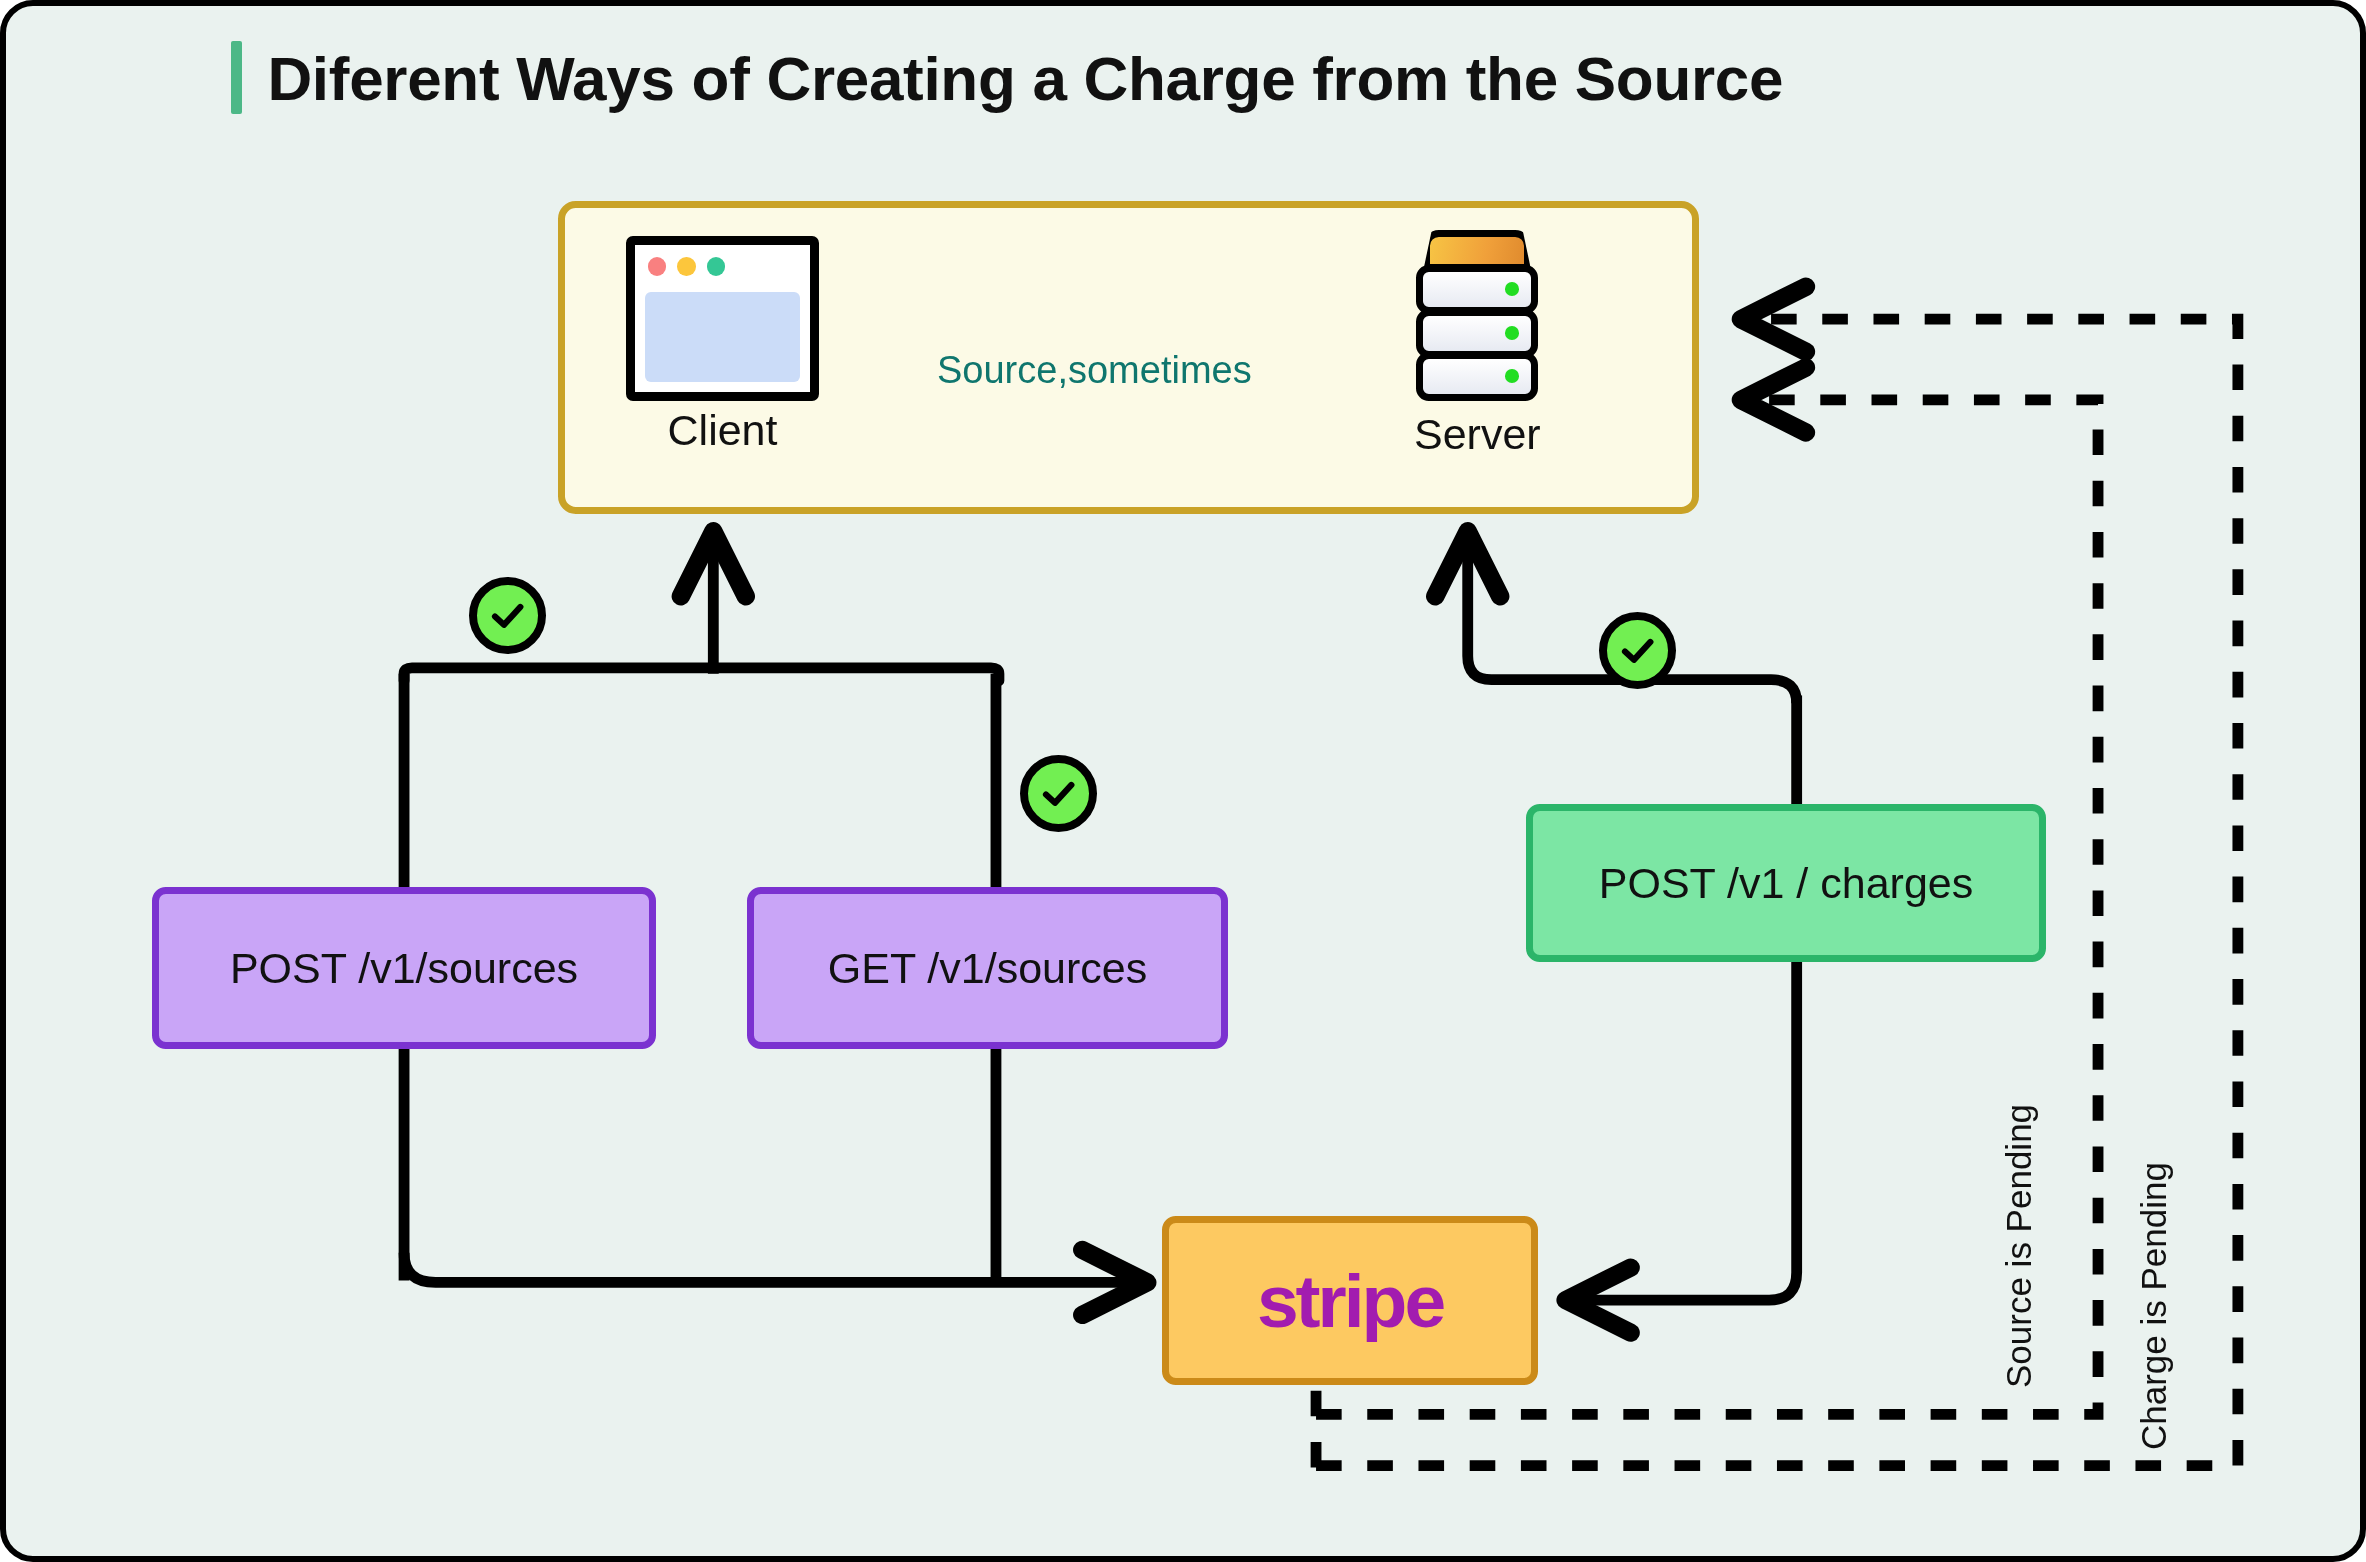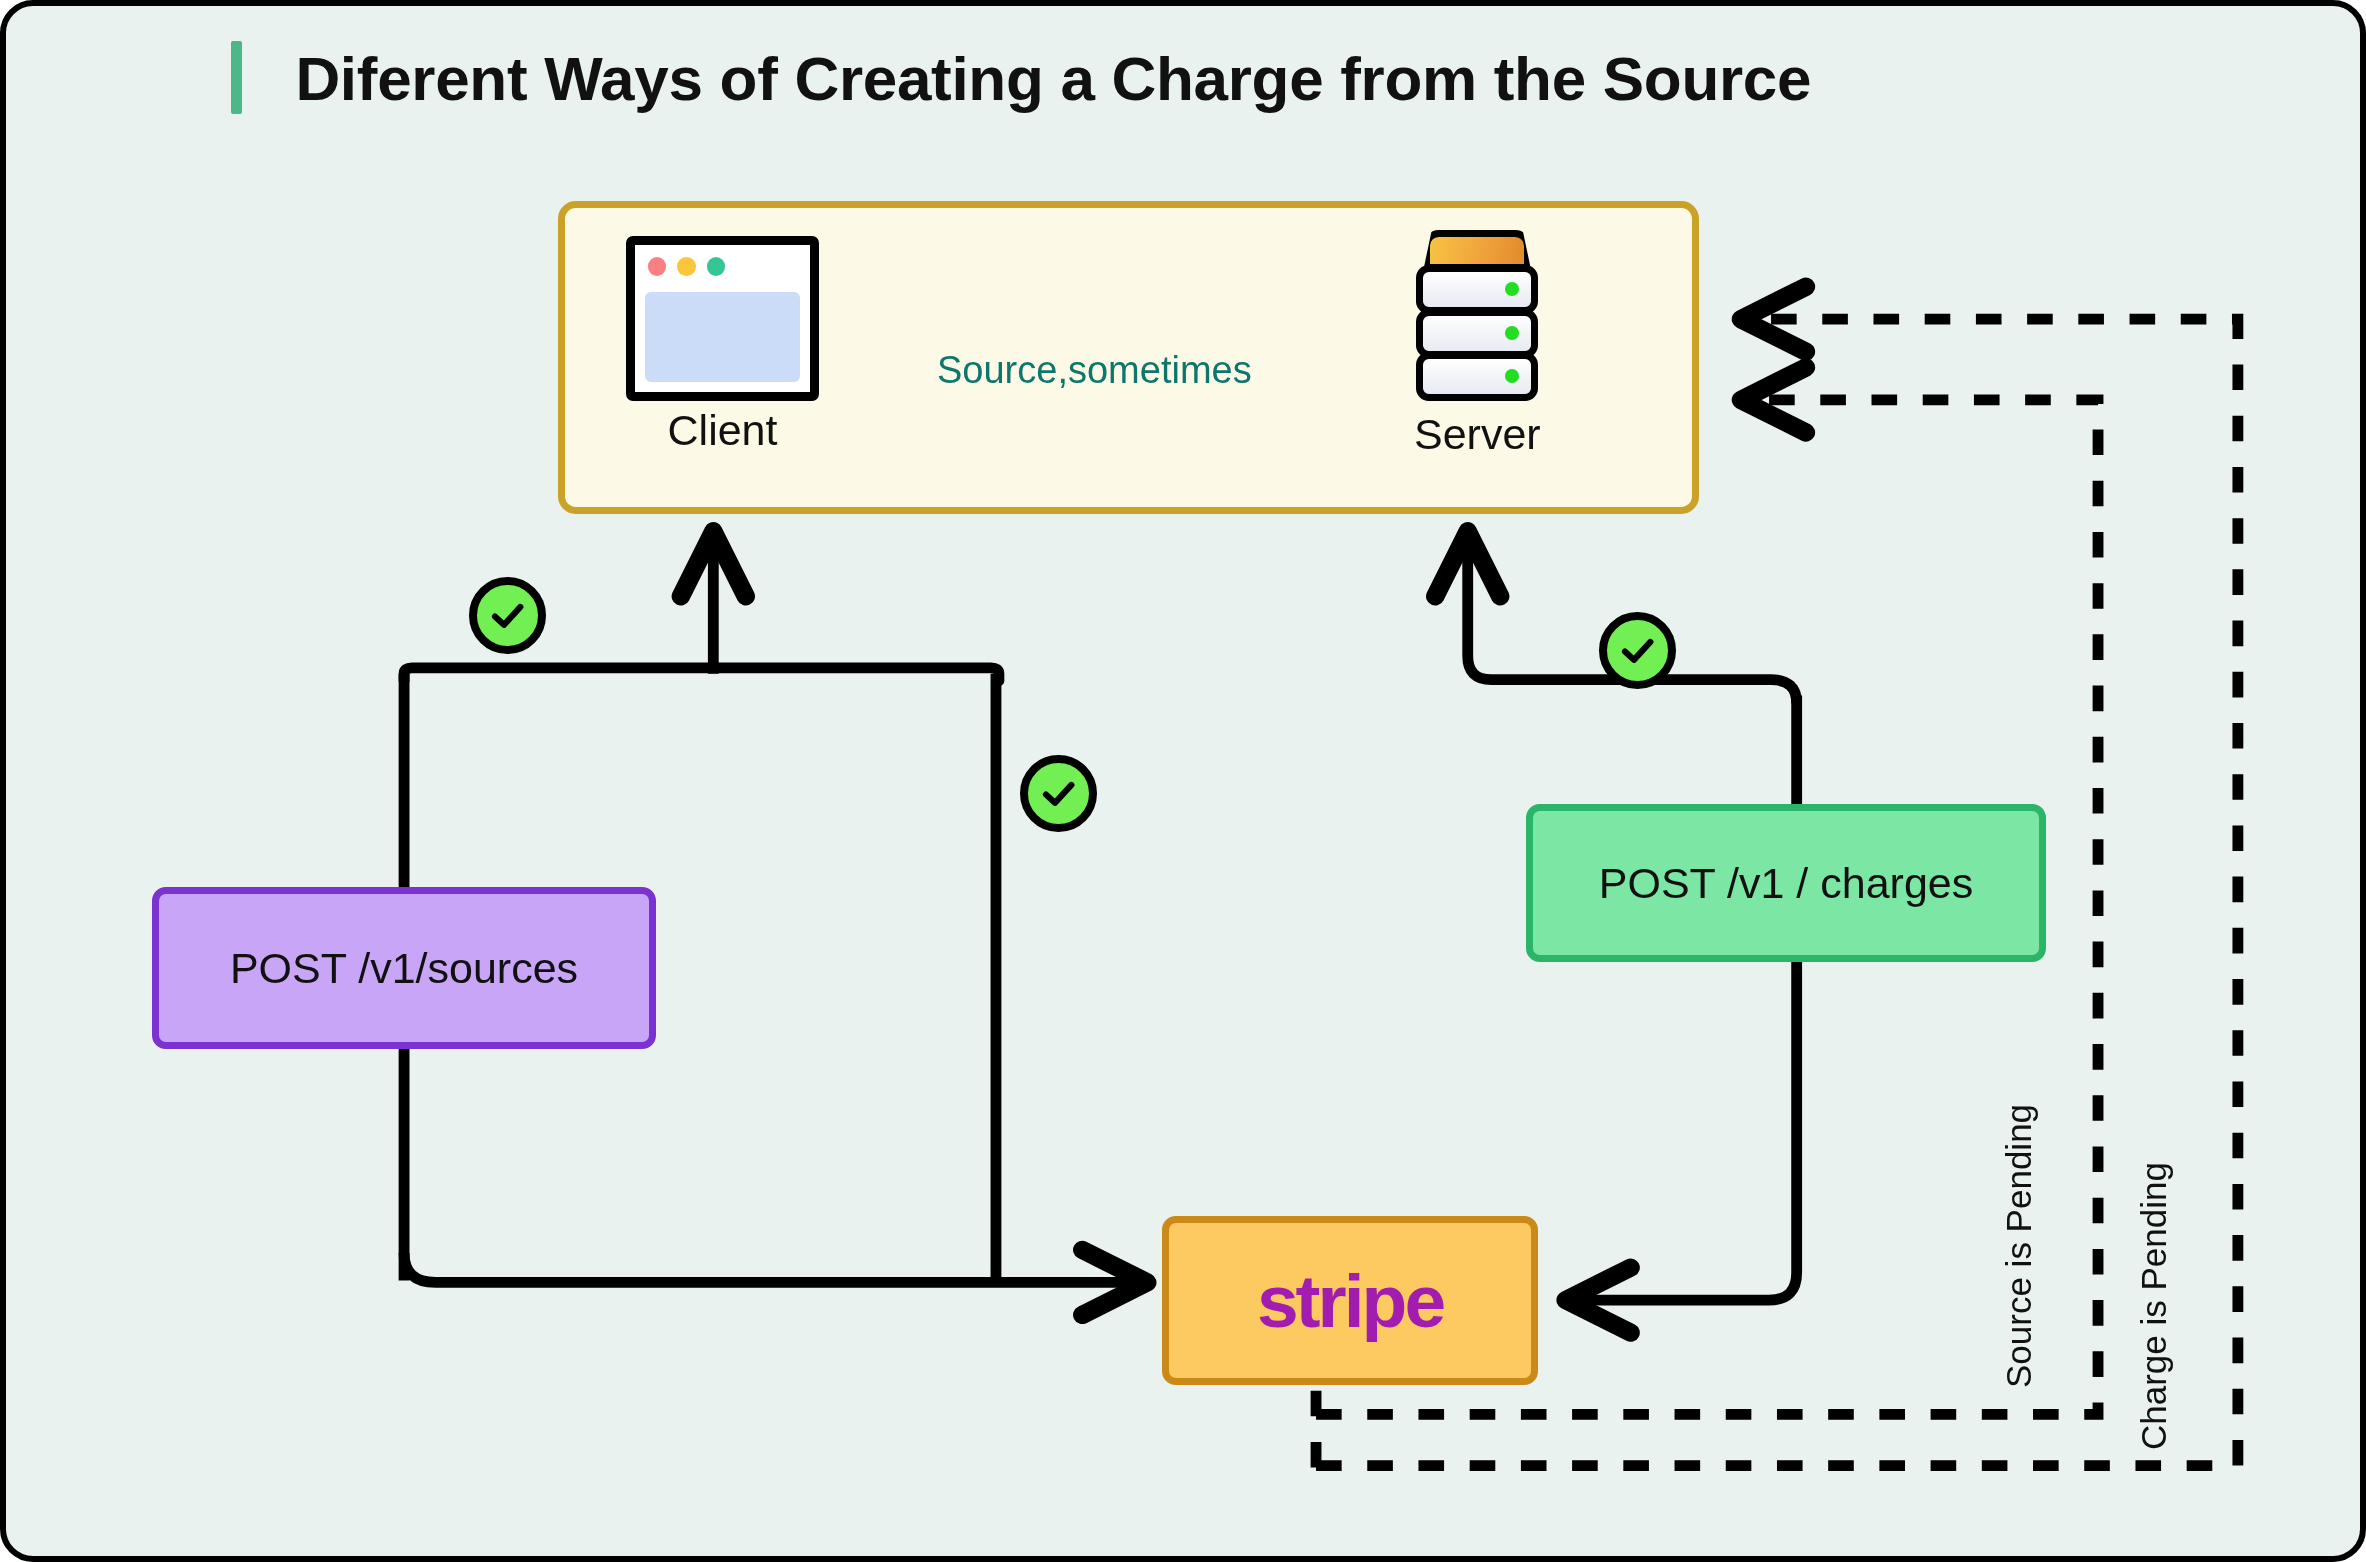--- a/index.html
+++ b/index.html
@@ -42,21 +42,20 @@
     border-radius: 2px;
   }
   #page-title {
     font-size: 62px;
     font-weight: bold;
     color: #111111;
     letter-spacing: -0.3px;
     line-height: 1.15;
     white-space: nowrap;
     padding-top: 2px;
-    margin-left: 28px;
   }
 
   
   #clientserver-box {
     position: absolute;
     left: 552px;
     top: 195px;
     width: 1141px;
     height: 313px;
     background: #fcfae6;
@@ -314,20 +313,21 @@
         <div class="rack-unit" id="rack-3"></div>
       </div>
       <div class="node-caption">Server</div>
     </div>
   </div>
 
   <div id="flow-label-source">Source,sometimes</div>
 
   <div class="proc-box box-purple" id="box-post-sources">POST /v1/sources</div>
 
+  <div class="proc-box box-purple" id="box-get-sources">GET /v1/sources</div>
 
   <div class="proc-box box-green" id="box-post-charges">POST /v1 / charges</div>
 
   <div class="proc-box box-orange" id="box-stripe">
     <span id="stripe-wordmark">stripe</span>
   </div>
 
   <div class="check-badge" id="check-left">
     <svg width="43" height="43" viewBox="0 0 24 24" aria-hidden="true">
       <path d="M5 12.6 L10 17.2 L19.2 7.2" fill="none" stroke="#000" stroke-width="3.4" stroke-linecap="round" stroke-linejoin="round"></path>

